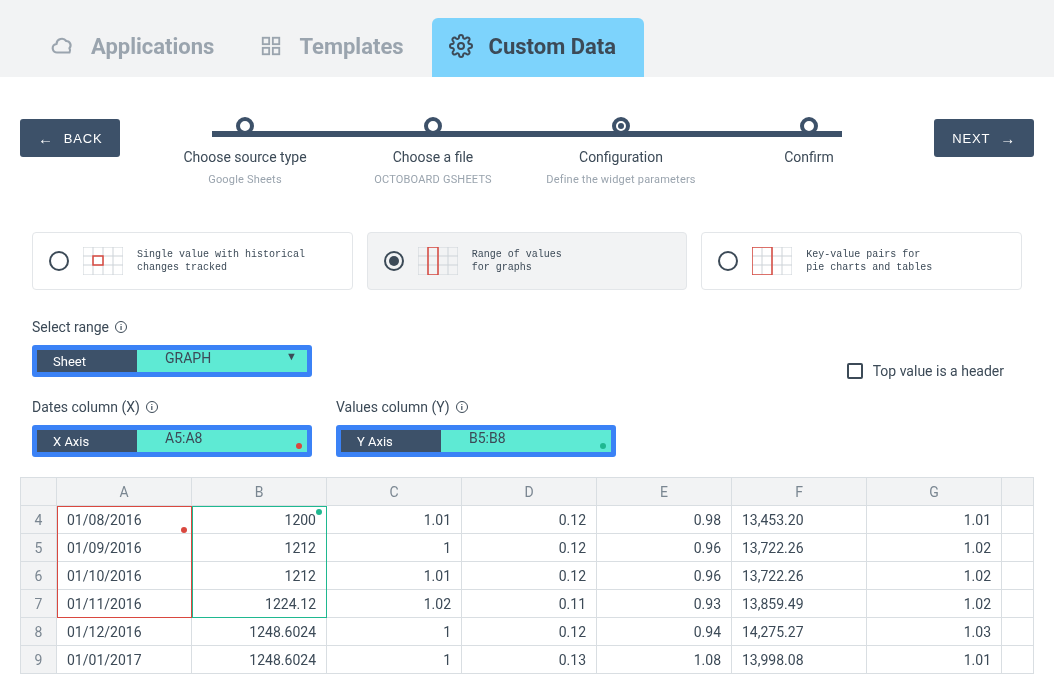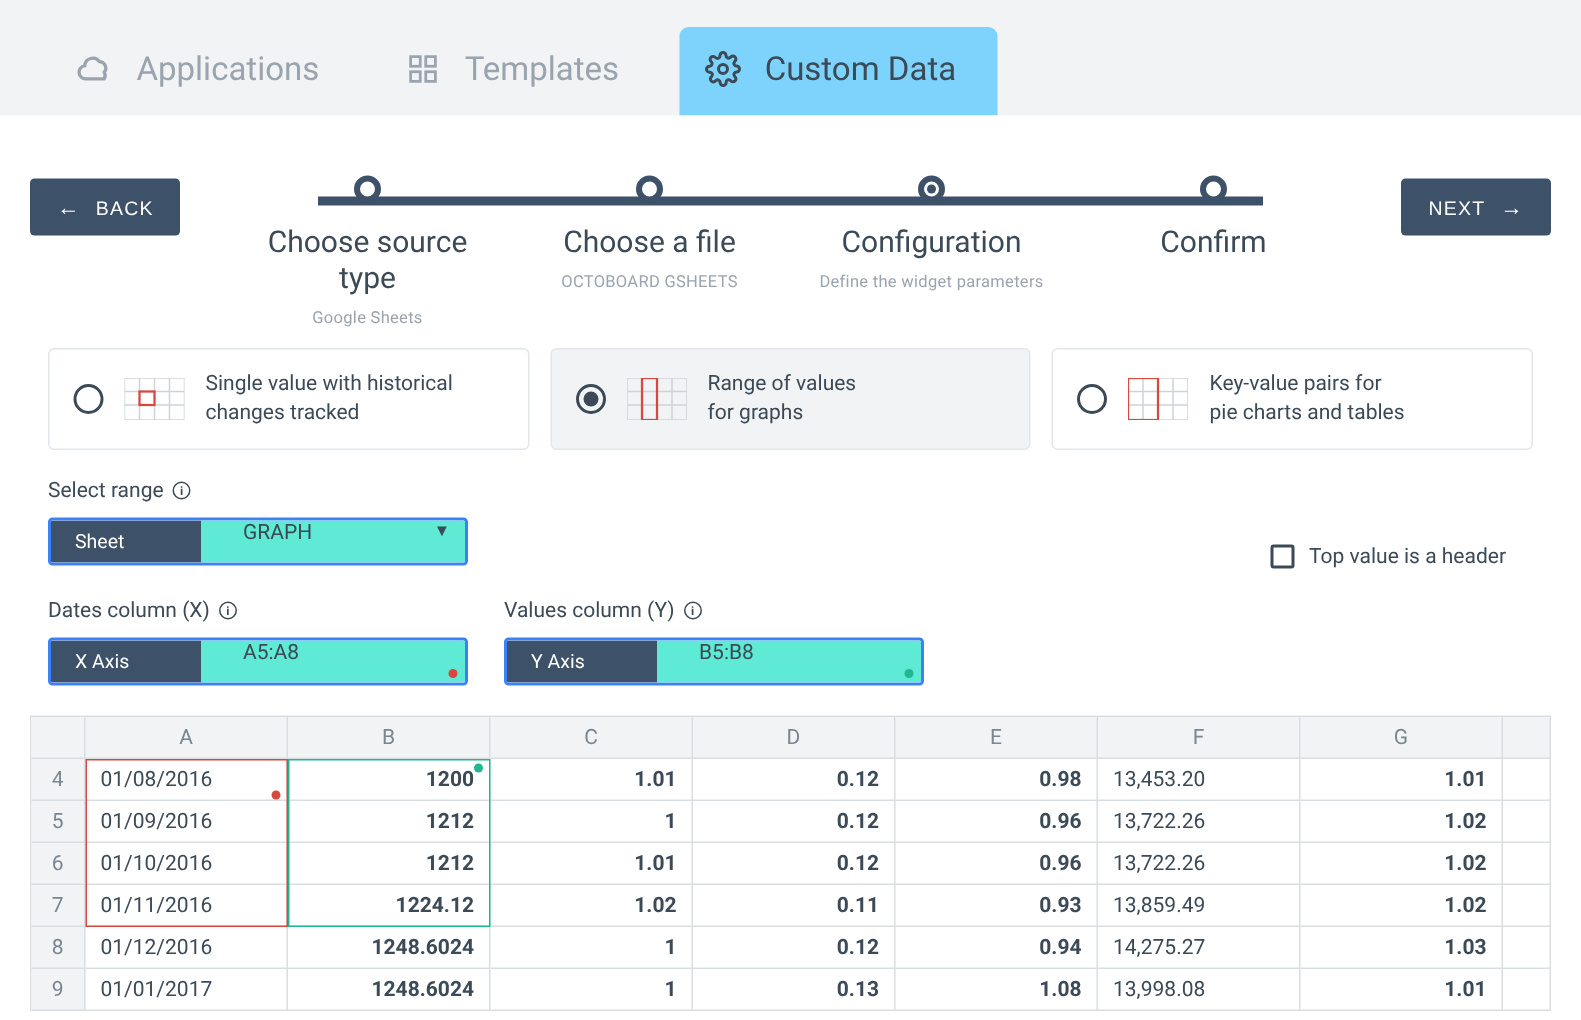--- a/index.html
+++ b/index.html
@@ -8,22 +8,23 @@
     background: #f2f3f4;
     color: #2b3a47;
     width: 1054px;
     height: 680px;
     overflow: hidden;
   }
 
   
   .tabs {
     display: flex;
-    gap: 12px;
+    gap: 0;
     padding: 18px 20px 0 34px;
+    font-weight: bold;
   }
   .tab {
     display: flex;
     align-items: center;
     gap: 15px;
     padding: 15px 28px 18px 16px;
     font-size: 22px;
     color: #9aa4ae;
     cursor: pointer;
     border-radius: 6px 6px 0 0;
@@ -105,21 +106,21 @@
   }
   .step.active .step-circle::after {
     content: "";
     position: absolute;
     inset: 2px;
     background: #3d5169;
     border-radius: 50%;
   }
   .step-label {
     margin-top: 14px;
-    font-size: 20px;
+    font-size: 14px;
     color: #3c4a57;
   }
   .step-sub {
     margin-top: 8px;
     font-size: 11px;
     color: #9aa4ae;
     letter-spacing: .2px;
   }
 
   
@@ -133,23 +134,24 @@
   }
   .opt-card {
     flex: 1;
     border: 1px solid #e3e6e9;
     border-radius: 4px;
     padding: 14px 16px;
     display: flex;
     align-items: center;
     gap: 14px;
     cursor: pointer;
-    font-size: 14px;
+    font-size: 10px;
     color: #3c4a57;
     line-height: 1.35;
+    font-family: Liberation Mono, monospace;
   }
   .opt-card.selected { background: #f2f3f4; }
   .radio {
     width: 20px; height: 20px;
     border: 2px solid #3c4a57;
     border-radius: 50%;
     flex-shrink: 0;
     position: relative;
   }
   .radio.checked::after {
@@ -187,21 +189,21 @@
     display: inline-flex;
     align-items: center;
     justify-content: center;
     font-size: 8px;
     font-weight: bold;
     color: #3c4a57;
   }
   .combo {
     display: flex;
     width: 280px;
-    border: 2px solid #3b82f6;
+    border: 5px solid #3b82f6;
     border-radius: 3px;
     overflow: hidden;
     height: 32px;
   }
   .combo-label {
     background: #3d5169;
     color: #fff;
     font-size: 13px;
     padding: 0 16px;
     display: flex;
@@ -287,21 +289,21 @@
   .cell.rowhdr {
     width: 36px;
     justify-content: center;
     background: #f2f3f4;
     color: #7a8691;
   }
   .cell.colhdr {
     justify-content: center;
     color: #7a8691;
   }
-  .cell.num { justify-content: flex-end; font-weight: bold; }
+  .cell.num { justify-content: flex-end; }
   .cell.w1 { width: 135px; }
   .cell.w2 { width: 135px; }
   .cell.w3 { width: 135px; }
   .cell.w4 { width: 135px; }
   .cell.w5 { width: 135px; }
   .cell.w6 { width: 135px; }
   .cell.w7 { width: 135px; }
   .cell.last { flex: 1; min-width: 20px; }
 
   .sel-red {

